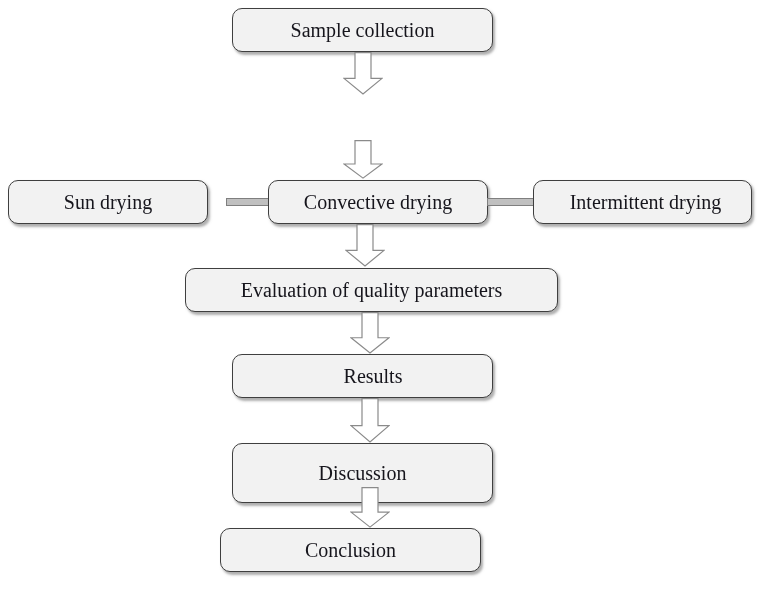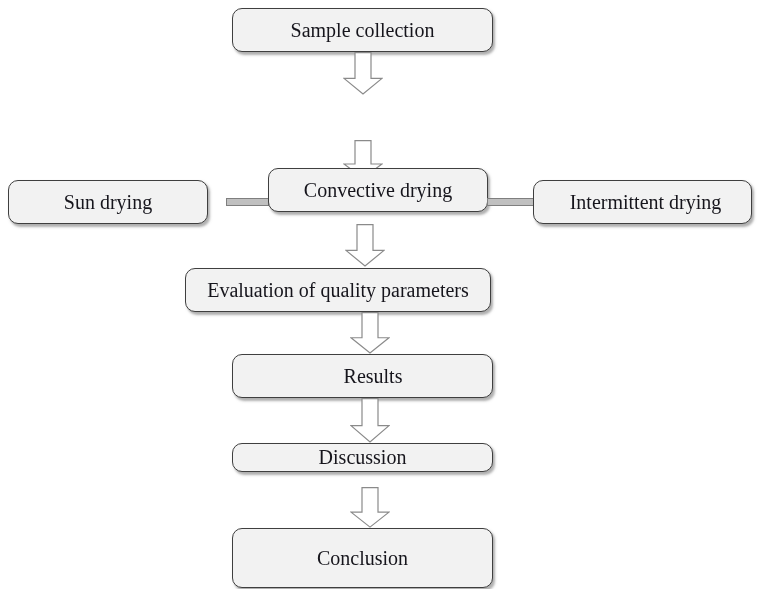--- a/index.html
+++ b/index.html
@@ -68,63 +68,63 @@
       <polygon points="12,0.7 28,0.7 28,27 39,27 20,43 1,27 12,27" fill="var(--arrow-fill)" stroke="var(--arrow-stroke)" stroke-width="1.2"></polygon>
     </svg>
   </div>
 
   <div class="box" style="left:8px; top:180px; width:200px; height:44px;">
     <span>Sun drying</span>
   </div>
 
   <div class="connector" style="left:226px; top:198px; width:43px;"></div>
 
-  <div class="box" style="left:268px; top:168px; width:220px; height:44px;">
+  <div class="box" style="left:268px; top:180px; width:220px; height:44px;">
     <span>Convective drying</span>
   </div>
 
   <div class="connector" style="left:487px; top:198px; width:47px;"></div>
 
   <div class="box" style="left:533px; top:180px; width:219px; height:44px;padding-left:6px;">
     <span>Intermittent drying</span>
   </div>
 
   <div class="arrow" style="left:345px; top:224px; width:40px; height:43px;">
     <svg viewBox="0 0 40 44" preserveAspectRatio="none">
       <polygon points="12,0.7 28,0.7 28,27 39,27 20,43 1,27 12,27" fill="var(--arrow-fill)" stroke="var(--arrow-stroke)" stroke-width="1.2"></polygon>
     </svg>
   </div>
 
-  <div class="box" style="left:185px; top:268px; width:306px; height:44px;">
+  <div class="box" style="left:185px; top:268px; width:373px; height:44px;">
     <span>Evaluation of quality parameters</span>
   </div>
 
   <div class="arrow" style="left:350px; top:312px; width:40px; height:42px;">
     <svg viewBox="0 0 40 44" preserveAspectRatio="none">
       <polygon points="12,0.7 28,0.7 28,27 39,27 20,43 1,27 12,27" fill="var(--arrow-fill)" stroke="var(--arrow-stroke)" stroke-width="1.2"></polygon>
     </svg>
   </div>
 
   <div class="box" style="left:232px; top:354px; width:261px; height:44px;padding-left:21px;">
     <span>Results</span>
   </div>
 
   <div class="arrow" style="left:350px; top:398px; width:40px; height:45px;">
     <svg viewBox="0 0 40 44" preserveAspectRatio="none">
       <polygon points="12,0.7 28,0.7 28,27 39,27 20,43 1,27 12,27" fill="var(--arrow-fill)" stroke="var(--arrow-stroke)" stroke-width="1.2"></polygon>
     </svg>
   </div>
 
-  <div class="box" style="left:232px; top:443px; width:261px; height:29px;">
+  <div class="box" style="left:232px; top:443px; width:261px; height:60px;">
     <span>Discussion</span>
   </div>
 
   <div class="arrow" style="left:350px; top:487px; width:40px; height:41px;">
     <svg viewBox="0 0 40 44" preserveAspectRatio="none">
       <polygon points="12,0.7 28,0.7 28,27 39,27 20,43 1,27 12,27" fill="var(--arrow-fill)" stroke="var(--arrow-stroke)" stroke-width="1.2"></polygon>
     </svg>
   </div>
 
-  <div class="box" style="left:232px; top:528px; width:261px; height:60px;">
+  <div class="box" style="left:220px; top:528px; width:261px; height:44px;">
     <span>Conclusion</span>
   </div>
 
 </div>
 
 </body></html>

